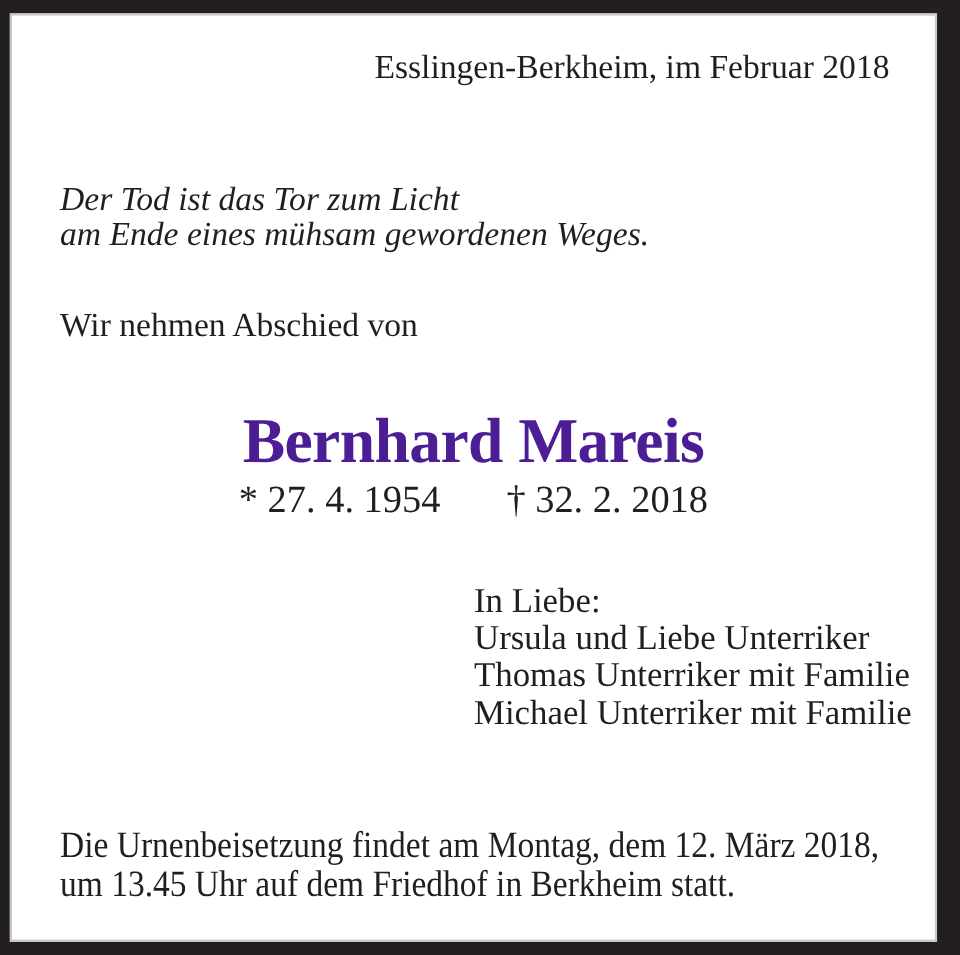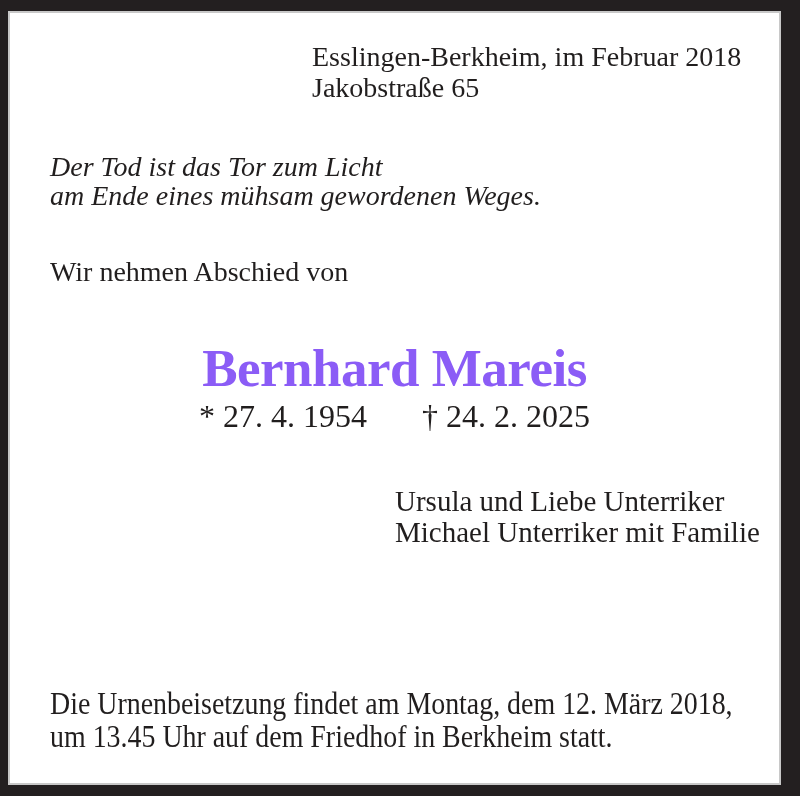--- a/index.html
+++ b/index.html
@@ -53,21 +53,21 @@
   .deceased {
     left: 0;
     top: 326px;
     width: 100%;
     text-align: center;
   }
   .deceased .name {
     font-size: 53px;
     line-height: 58px;
     font-weight: bold;
-    color: #8b5cf6;
+    color: #4c1d95;
     letter-spacing: -0.5px;
   }
   .deceased .dates {
     margin-top: 2px;
     font-size: 32px;
     line-height: 34px;
   }
   .deceased .dates .birth { margin-right: 55px; text-align: center; }
   .mourners {
     left: 385px;
@@ -85,39 +85,40 @@
   }
 </style>
 </head>
 <body>
 
 <div class="page">
   <div class="inner">
 
     <div class="blk dateline">
       <div>Esslingen-Berkheim, im Februar 2018</div>
-      <div>Jakobstraße 65</div>
     </div>
 
     <div class="blk intro">Wir nehmen Abschied von</div>
 
     <div class="blk epigraph">
       <div>Der Tod ist das Tor zum Licht</div>
       <div>am Ende eines mühsam gewordenen Weges.</div>
     </div>
 
     <div class="blk deceased">
       <div class="name">Bernhard Mareis</div>
       <div class="dates">
-        <span class="birth">* 27. 4. 1954</span><span class="death">† 24. 2. 2025</span>
+        <span class="birth">* 27. 4. 1954</span><span class="death">† 32. 2. 2018</span>
       </div>
     </div>
 
     <div class="blk mourners">
+      <div>In Liebe:</div>
       <div>Ursula und Liebe Unterriker</div>
+      <div>Thomas Unterriker mit Familie</div>
       <div>Michael Unterriker mit Familie</div>
     </div>
 
     <div class="blk funeral">
       <div>Die Urnenbeisetzung findet am Montag, dem 12. März 2018,</div>
       <div>um 13.45 Uhr auf dem Friedhof in Berkheim statt.</div>
     </div>
 
   </div>
 </div>

